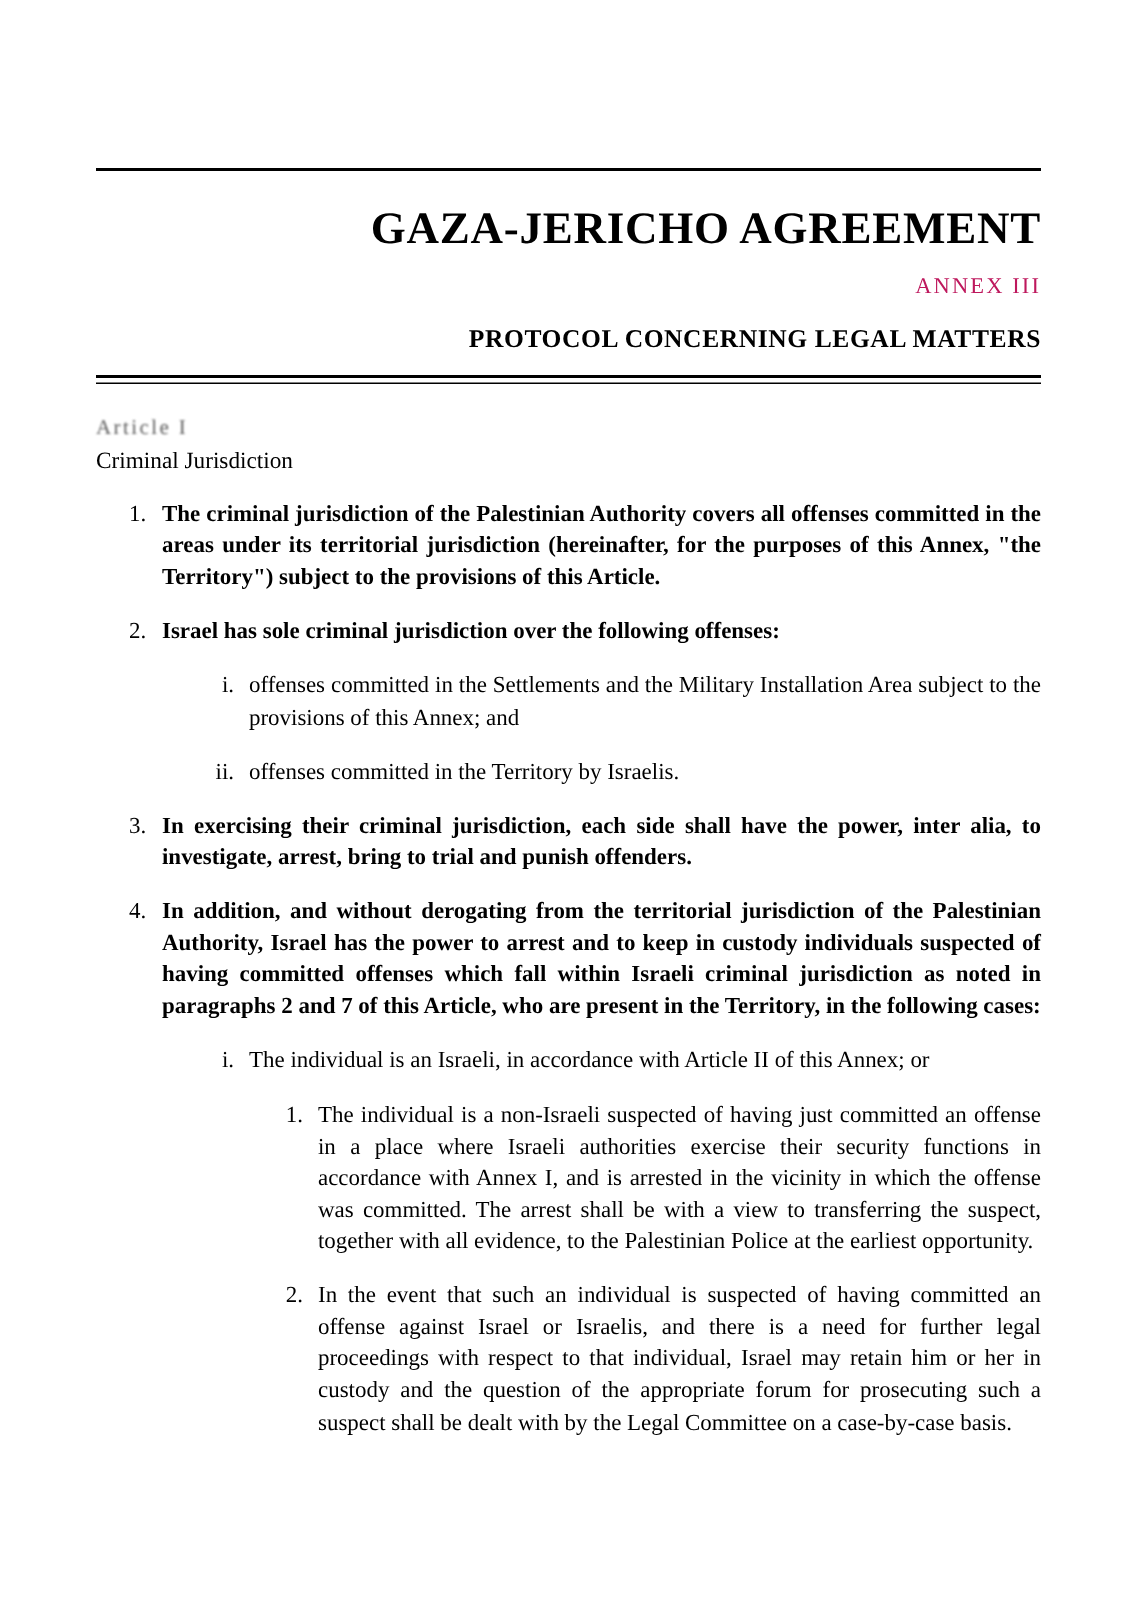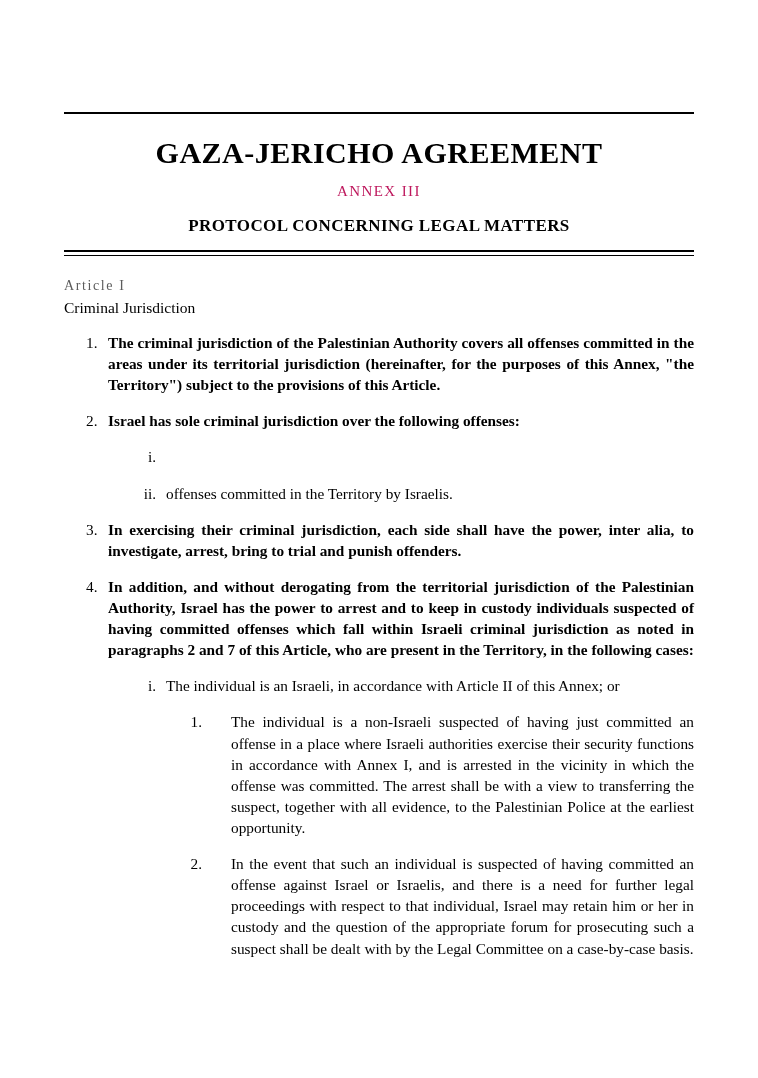--- a/index.html
+++ b/index.html
@@ -32,21 +32,21 @@
   }
   .rule-bottom-thick {
     margin-top: 14px;
     border-top: 2px solid #000;
   }
   .rule-bottom-thin {
     margin-top: 3px;
     border-top: 1px solid #000;
   }
   .title-block {
-    text-align: center;
+    text-align: right;
     padding-top: 22px;
   }
   .doc-title {
     font-family: "Liberation Serif", serif;
     font-weight: bold;
     font-size: 30px;
     letter-spacing: 0.5px;
     margin: 0 0 14px 0;
     line-height: 1.1;
   }
@@ -114,21 +114,20 @@
     padding-left: 112px;
   }
   .lvl3 > .marker {
     width: 26px;
     flex: 0 0 26px;
     text-align: right;
     padding-right: 10px;
   }
   .lvl3 > .text {
     flex: 1 1 auto;
-    margin-left: 19px;
   }
 </style>
 </head>
 <body>
 
 <div class="page">
 
   <div class="rule rule-top"></div>
 
   <div class="title-block">
@@ -151,20 +150,21 @@
       <span class="text">The criminal jurisdiction of the Palestinian Authority covers all offenses committed in the areas under its territorial jurisdiction (hereinafter, for the purposes of this Annex, "the Territory") subject to the provisions of this Article.</span>
     </div>
 
     <div class="lvl1">
       <span class="marker">2.</span>
       <span class="text">Israel has sole criminal jurisdiction over the following offenses:</span>
     </div>
 
     <div class="lvl2">
       <span class="marker">i.</span>
+      <span class="text">offenses committed in the Settlements and the Military Installation Area subject to the provisions of this Annex; and</span>
     </div>
 
     <div class="lvl2">
       <span class="marker">ii.</span>
       <span class="text">offenses committed in the Territory by Israelis.</span>
     </div>
 
     <div class="lvl1">
       <span class="marker">3.</span>
       <span class="text">In exercising their criminal jurisdiction, each side shall have the power, inter alia, to investigate, arrest, bring to trial and punish offenders.</span>

